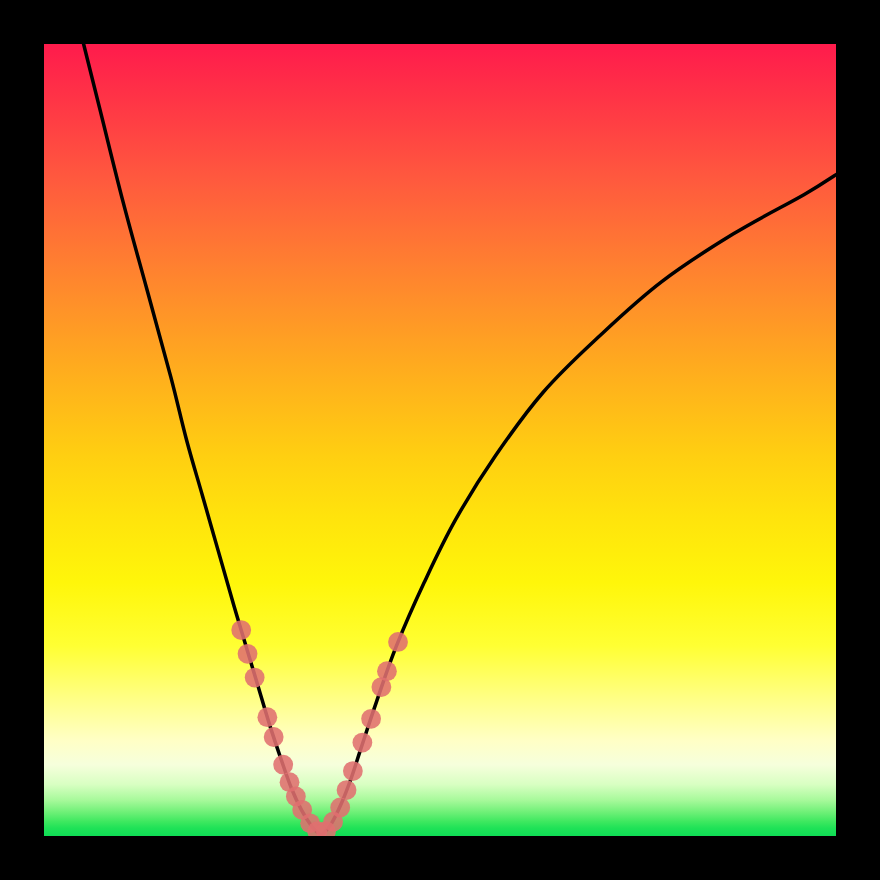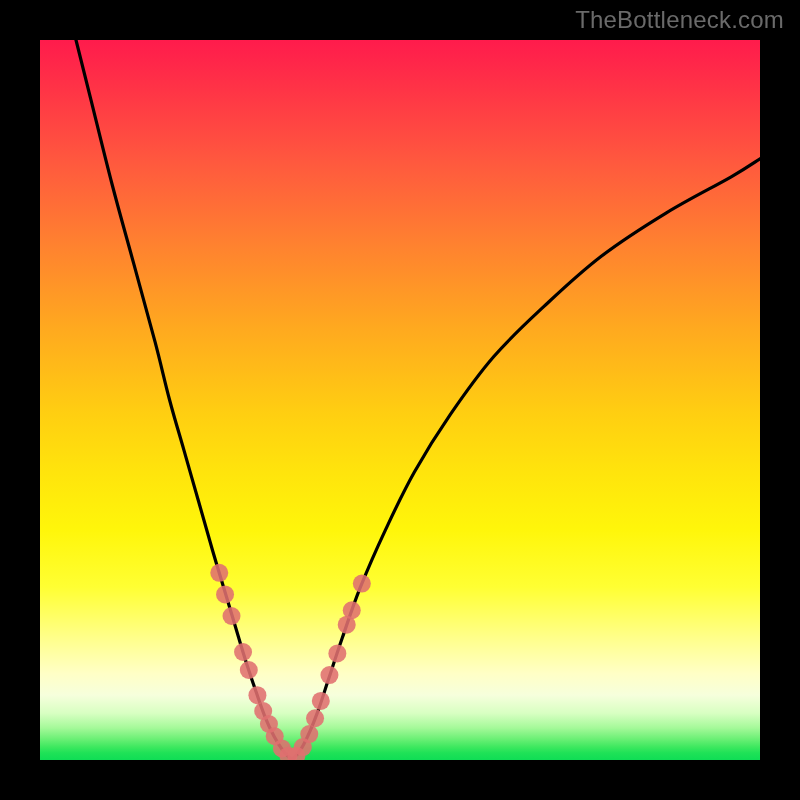--- a/index.html
+++ b/index.html
@@ -64,21 +64,20 @@
   }
   svg.curves {
     position: absolute;
     inset: 0;
   }
 </style>
 </head>
 <body>
 
 <div class="frame">
-  <div class="watermark">TheBottleneck.com</div>
   <div class="plot">
     <div class="gradient"></div>
     <svg class="curves" viewBox="0 0 720 720" preserveAspectRatio="none">
       <path id="left-curve" fill="none" stroke="#000000" stroke-width="3.2" stroke-linecap="round" d="M 36.00 0.00 C 38.59 10.37, 43.92 31.68, 50.40 57.60 C 56.88 83.52, 64.22 114.19, 72.00 144.00 C 79.78 173.81, 85.82 194.69, 93.60 223.20 C 101.38 251.71, 108.72 277.78, 115.20 302.40 C 121.68 327.02, 124.42 340.56, 129.60 360.00 C 134.78 379.44, 138.82 392.26, 144.00 410.40 C 149.18 428.54, 153.22 442.66, 158.40 460.80 C 163.58 478.94, 168.26 495.65, 172.80 511.20 C 177.34 526.75, 179.71 534.24, 183.60 547.20 C 187.49 560.16, 190.51 570.24, 194.40 583.20 C 198.29 596.16, 201.31 606.89, 205.20 619.20 C 209.09 631.51, 212.44 641.23, 216.00 651.60 C 219.56 661.97, 221.76 668.76, 225.00 676.80 C 228.24 684.84, 230.76 690.15, 234.00 696.24 C 237.24 702.33, 239.76 706.36, 243.00 710.64 C 246.24 714.92, 250.38 718.32, 252.00 720.00"></path>
       <path id="right-curve" fill="none" stroke="#000000" stroke-width="3.2" stroke-linecap="round" d="M 252.00 720.00 C 253.62 718.06, 257.76 714.38, 261.00 709.20 C 264.24 704.02, 266.76 698.59, 270.00 691.20 C 273.24 683.81, 275.76 677.23, 279.00 668.16 C 282.24 659.09, 283.79 653.50, 288.00 640.80 C 292.21 628.10, 296.57 614.45, 302.40 597.60 C 308.23 580.75, 312.62 566.64, 320.40 547.20 C 328.18 527.76, 335.88 510.34, 345.60 489.60 C 355.32 468.86, 362.74 452.74, 374.40 432.00 C 386.06 411.26, 396.14 395.14, 410.40 374.40 C 424.66 353.66, 436.75 336.24, 453.60 316.80 C 470.45 297.36, 484.56 284.54, 504.00 266.40 C 523.44 248.26, 539.57 232.85, 561.60 216.00 C 583.63 199.15, 603.07 187.06, 626.40 172.80 C 649.73 158.54, 674.35 146.52, 691.20 136.80 C 708.05 127.08, 714.82 122.04, 720.00 118.80"></path>
       <g id="markers-left">
           <circle cx="179.28" cy="532.80" r="9" fill="#e06f6f" fill-opacity="0.88"></circle>
           <circle cx="185.04" cy="554.40" r="9" fill="#e06f6f" fill-opacity="0.88"></circle>
           <circle cx="191.52" cy="576.00" r="9" fill="#e06f6f" fill-opacity="0.88"></circle>
           <circle cx="203.04" cy="612.00" r="9" fill="#e06f6f" fill-opacity="0.88"></circle>

